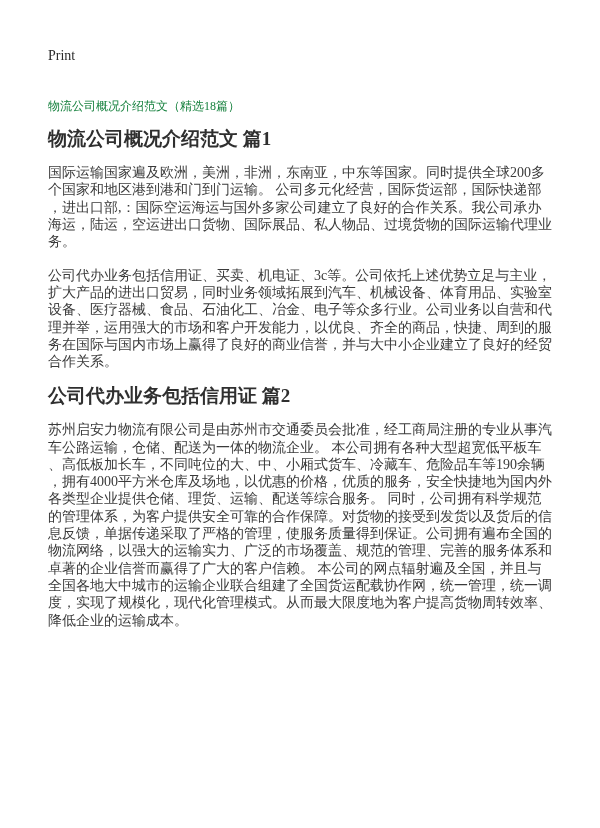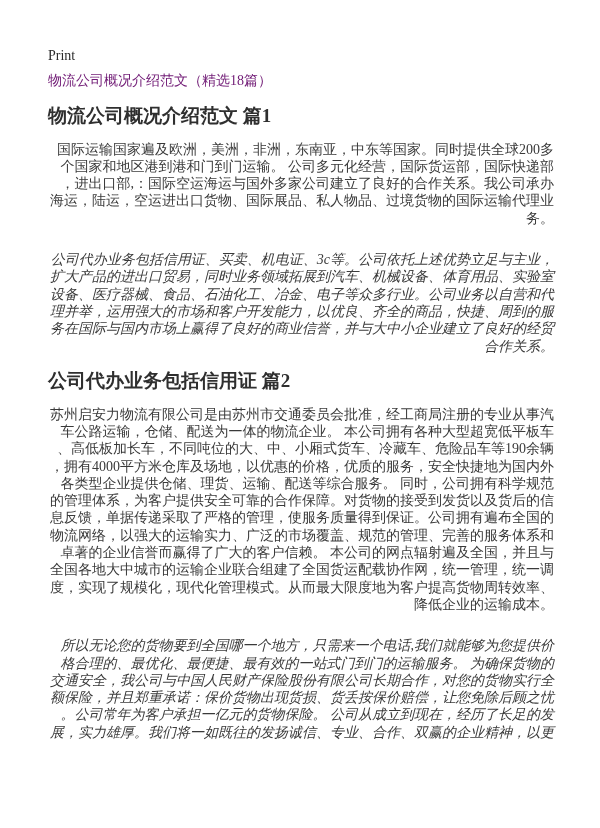--- a/index.html
+++ b/index.html
@@ -32,45 +32,44 @@
   .doc-title {
     margin: 24px 0 0 0;
     text-align: center;
     font-size: 21px;
     font-weight: bold;
     color: #2f2f2f;
     letter-spacing: 1px;
     line-height: 1.1;
   }
   .doc-subtitle {
-    margin-top: 9px;
-    font-size: 14px;
+    margin-top: 35px;
+    font-size: 12px;
     font-weight: normal;
-    color: #701a75;
+    color: #15803d;
     line-height: 1.2;
   }
   .section-heading {
     margin: 15px 0 0 0;
     font-size: 19px;
     font-weight: bold;
     color: #2f2f2f;
     line-height: 1.2;
   }
   .para {
     margin: 12px 0 0 0;
     font-size: 14px;
     line-height: 17.3px;
     color: #3a3a3a;
-    text-align: right;
+    text-align: left;
     line-break: anywhere;
     word-break: break-all;
   }
   .para + .para {
-    margin-top: 24px;
-    font-style: italic;
+    margin-top: 16px;
   }
   .section-heading + .para {
     margin-top: 13px;
   }
 </style>
 </head>
 <body>
 
 <div class="page">
 
@@ -82,15 +81,14 @@
   <h2 class="section-heading">物流公司概况介绍范文 篇1</h2>
 
   <p class="para">国际运输国家遍及欧洲，美洲，非洲，东南亚，中东等国家。同时提供全球200多个国家和地区港到港和门到门运输。 公司多元化经营，国际货运部，国际快递部，进出口部,：国际空运海运与国外多家公司建立了良好的合作关系。我公司承办海运，陆运，空运进出口货物、国际展品、私人物品、过境货物的国际运输代理业务。</p>
 
   <p class="para">公司代办业务包括信用证、买卖、机电证、3c等。公司依托上述优势立足与主业，扩大产品的进出口贸易，同时业务领域拓展到汽车、机械设备、体育用品、实验室设备、医疗器械、食品、石油化工、冶金、电子等众多行业。公司业务以自营和代理并举，运用强大的市场和客户开发能力，以优良、齐全的商品，快捷、周到的服务在国际与国内市场上赢得了良好的商业信誉，并与大中小企业建立了良好的经贸合作关系。</p>
 
   <h2 class="section-heading">公司代办业务包括信用证 篇2</h2>
 
   <p class="para">苏州启安力物流有限公司是由苏州市交通委员会批准，经工商局注册的专业从事汽车公路运输，仓储、配送为一体的物流企业。 本公司拥有各种大型超宽低平板车、高低板加长车，不同吨位的大、中、小厢式货车、冷藏车、危险品车等190余辆，拥有4000平方米仓库及场地，以优惠的价格，优质的服务，安全快捷地为国内外各类型企业提供仓储、理货、运输、配送等综合服务。 同时，公司拥有科学规范的管理体系，为客户提供安全可靠的合作保障。对货物的接受到发货以及货后的信息反馈，单据传递采取了严格的管理，使服务质量得到保证。公司拥有遍布全国的物流网络，以强大的运输实力、广泛的市场覆盖、规范的管理、完善的服务体系和卓著的企业信誉而赢得了广大的客户信赖。 本公司的网点辐射遍及全国，并且与全国各地大中城市的运输企业联合组建了全国货运配载协作网，统一管理，统一调度，实现了规模化，现代化管理模式。从而最大限度地为客户提高货物周转效率、降低企业的运输成本。</p>
 
-  <p class="para">所以无论您的货物要到全国哪一个地方，只需来一个电话,我们就能够为您提供价格合理的、最优化、最便捷、最有效的一站式门到门的运输服务。 为确保货物的交通安全，我公司与中国人民财产保险股份有限公司长期合作，对您的货物实行全额保险，并且郑重承诺：保价货物出现货损、货丢按保价赔偿，让您免除后顾之忧。公司常年为客户承担一亿元的货物保险。 公司从成立到现在，经历了长足的发展，实力雄厚。我们将一如既往的发扬诚信、专业、合作、双赢的企业精神，以更</p>
 
 </div>
 
 </body></html>

